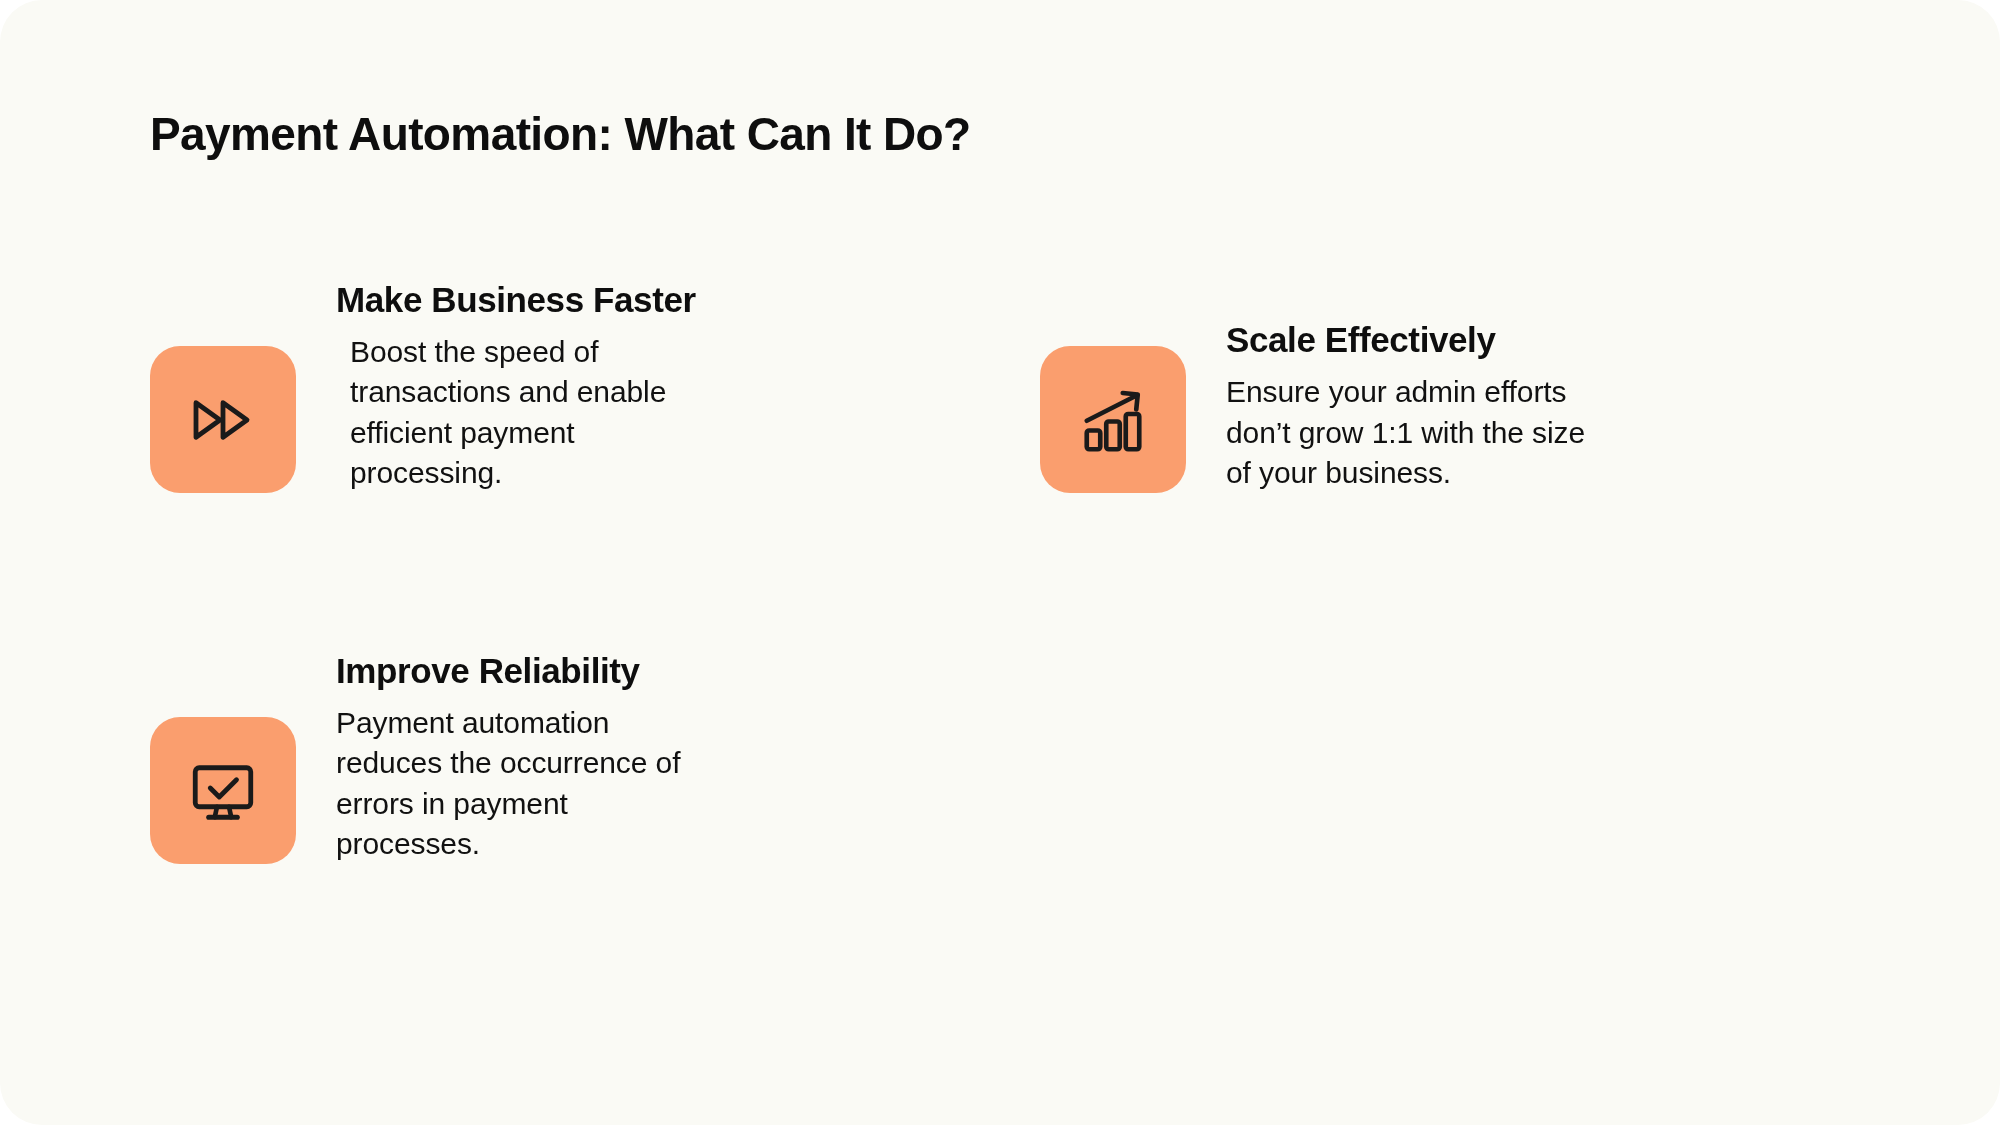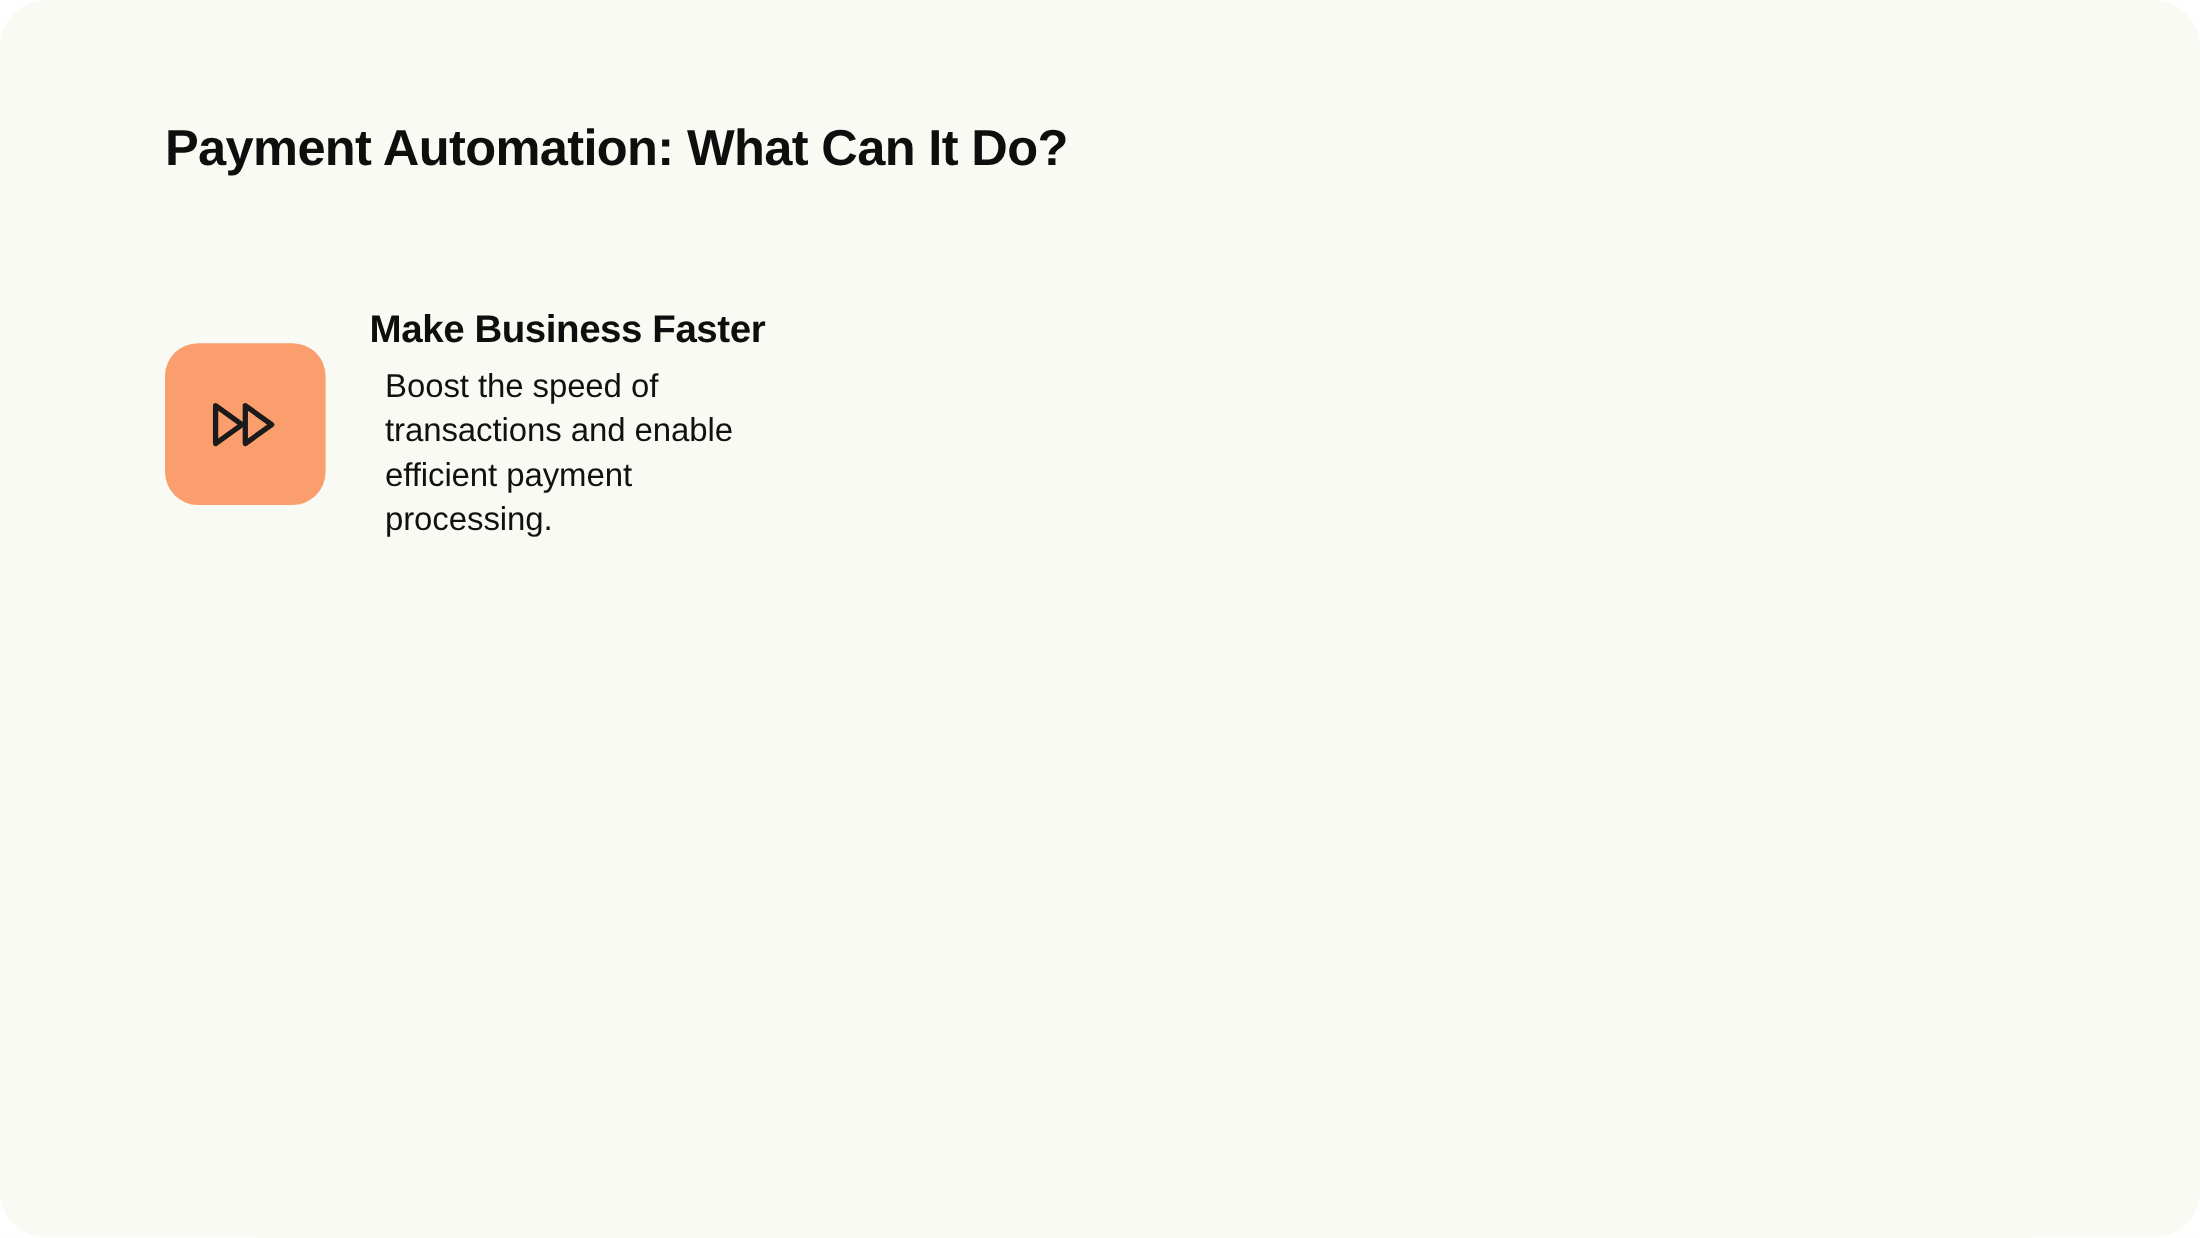--- a/index.html
+++ b/index.html
@@ -44,21 +44,21 @@
     top: 278px;
     width: 1720px;
     display: grid;
     grid-template-columns: 740px 740px;
     column-gap: 150px;
     row-gap: 156px;
   }
 
   .card {
     display: flex;
-    align-items: center;
+    align-items: flex-end;
     gap: 40px;
   }
 
   .icon-tile {
     flex: 0 0 auto;
     width: 146px;
     height: 147px;
     border-radius: 30px;
     background: #FA9E6E;
     display: flex;
@@ -118,17 +118,50 @@
             <path d="M24 12.5 L40 24 L24 35.5 Z" stroke="#1A1A1A" stroke-width="3.2" stroke-linejoin="round" stroke-linecap="round" fill="none"></path>
           </svg>
         </span>
       </div>
       <div class="card-text">
         <p class="card-title">Make Business Faster</p>
         <p class="card-body">Boost the speed of transactions and enable efficient payment processing.</p>
       </div>
     </div>
 
+    <div class="card card-1">
+      <div class="icon-tile">
+        <span>
+          <svg viewBox="0 0 48 48" fill="none" xmlns="http://www.w3.org/2000/svg">
+            <rect x="6.5" y="31" width="9" height="12.5" rx="1.6" stroke="#1A1A1A" stroke-width="3.1" fill="none"></rect>
+            <rect x="19.5" y="25" width="9" height="18.5" rx="1.6" stroke="#1A1A1A" stroke-width="3.1" fill="none"></rect>
+            <rect x="32.5" y="20" width="9" height="23.5" rx="1.6" stroke="#1A1A1A" stroke-width="3.1" fill="none"></rect>
+            <path d="M6.5 24.5 L40 7.5" stroke="#1A1A1A" stroke-width="3.1" stroke-linecap="round"></path>
+            <path d="M30.5 6 L40.5 7 L39.5 17" stroke="#1A1A1A" stroke-width="3.1" stroke-linecap="round" stroke-linejoin="round" fill="none"></path>
+          </svg>
+        </span>
+      </div>
+      <div class="card-text">
+        <p class="card-title">Scale Effectively</p>
+        <p class="card-body">Ensure your admin efforts don’t grow 1:1 with the size of your business.</p>
+      </div>
+    </div>
 
 
+    <div class="card card-3">
+      <div class="icon-tile">
+        <span>
+          <svg viewBox="0 0 48 48" fill="none" xmlns="http://www.w3.org/2000/svg">
+            <rect x="5.5" y="8.5" width="37" height="26" rx="2.6" stroke="#1A1A1A" stroke-width="3.2" fill="none"></rect>
+            <path d="M15.5 22 L21.5 28 L33 16.5" stroke="#1A1A1A" stroke-width="3.2" stroke-linecap="round" stroke-linejoin="round" fill="none"></path>
+            <path d="M20 34.5 L18.5 41.5 M28 34.5 L29.5 41.5" stroke="#1A1A1A" stroke-width="3.1" stroke-linecap="round"></path>
+            <path d="M14.5 41.5 L33.5 41.5" stroke="#1A1A1A" stroke-width="3.4" stroke-linecap="round"></path>
+          </svg>
+        </span>
+      </div>
+      <div class="card-text">
+        <p class="card-title">Improve Reliability</p>
+        <p class="card-body">Payment automation reduces the occurrence of errors in payment processes.</p>
+      </div>
+    </div>
 
   </div>
 </div>
 
 </body></html>

